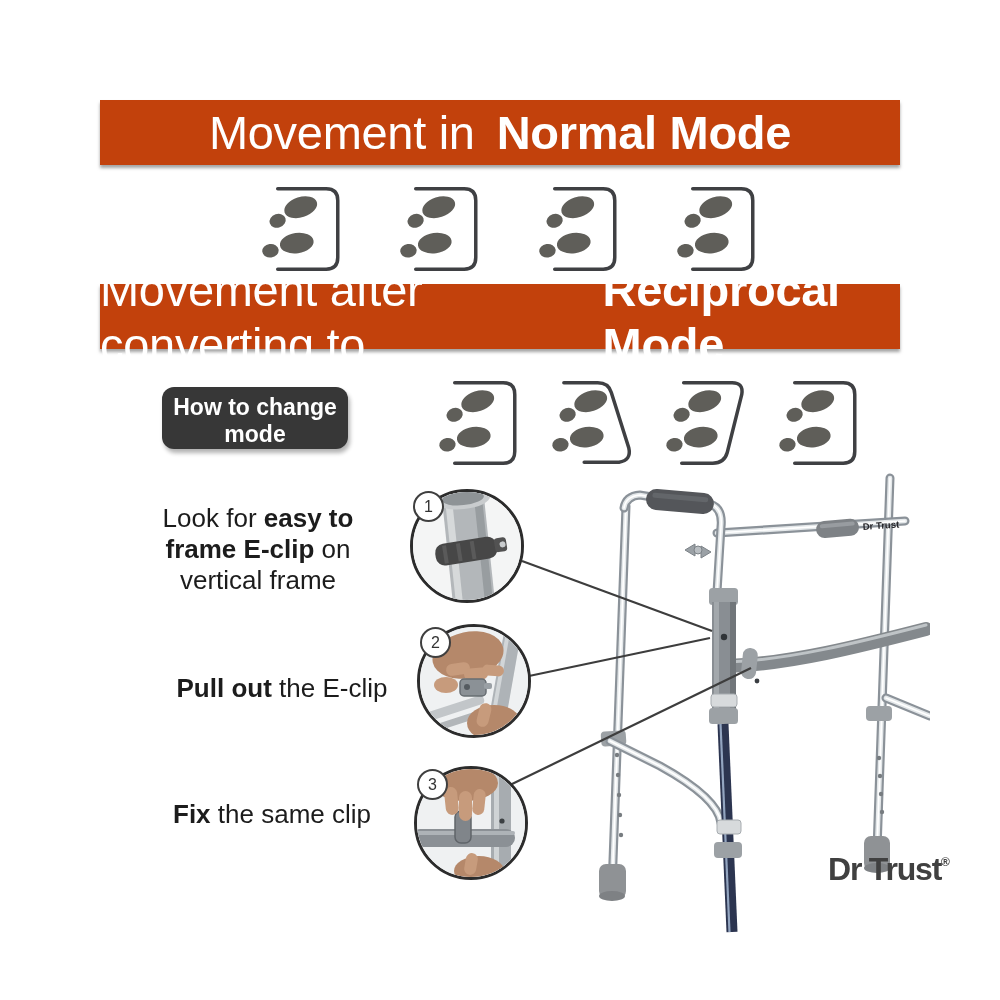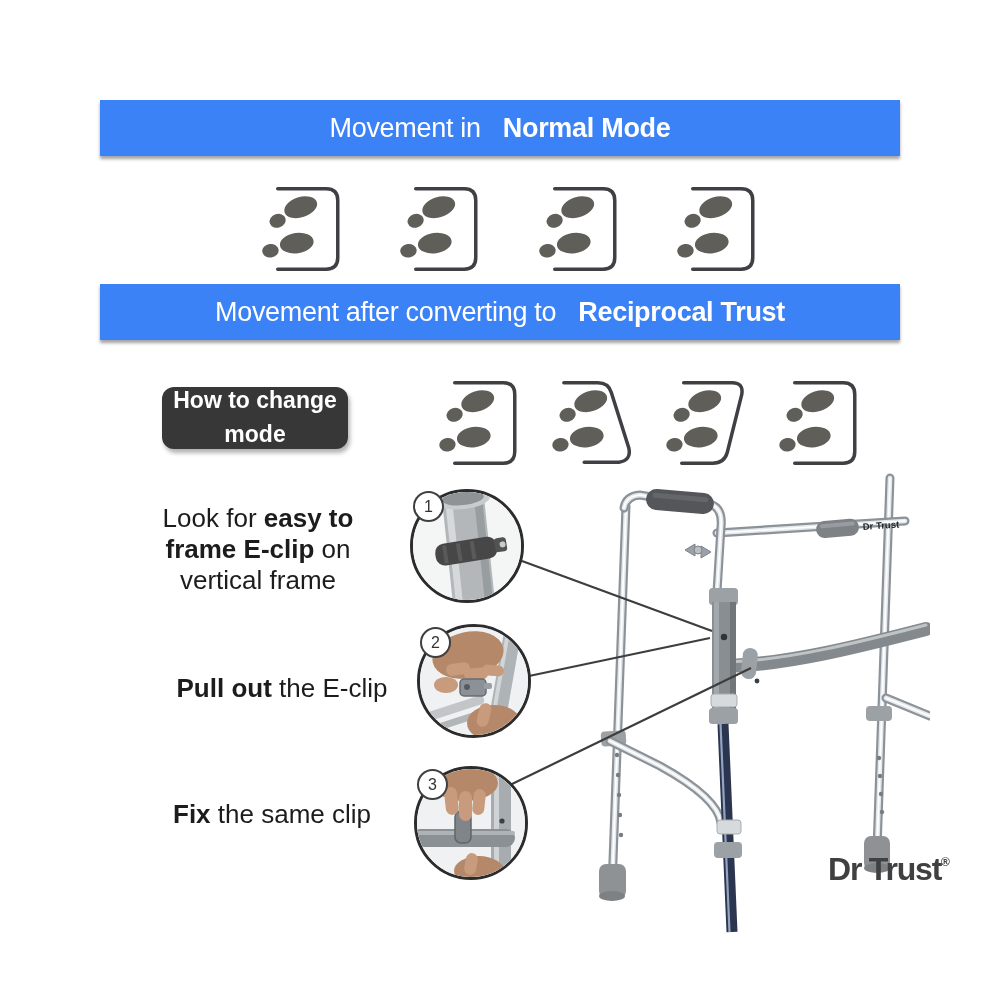--- a/index.html
+++ b/index.html
@@ -3,35 +3,35 @@
 <meta charset="utf-8">
 <style>
   html,body{margin:0;padding:0;background:#ffffff;}
   #canvas{
     position:relative;width:1000px;height:1000px;background:#ffffff;overflow:hidden;
     font-family:"Liberation Sans","DejaVu Sans",sans-serif;
   }
   .abs{position:absolute;}
   
   .banner{
-    left:100px;width:800px;height:56px;background:#3b82f6;color:#fff;
+    left:100px;width:800px;height:65px;background:#c2410c;color:#fff;
     display:flex;align-items:center;justify-content:center;
-    font-size:27px;letter-spacing:-0.3px;
+    font-size:47px;letter-spacing:-0.3px;
     box-shadow:0 3px 3px rgba(90,90,90,.55);
   }
   .banner .bold{font-weight:700;margin-left:22px;}
   
   .fprow{display:flex;justify-content:space-between;align-items:center;}
   .fp{display:block;}
   .fp .bracket{fill:none;stroke:#3f4043;stroke-width:3.6;stroke-linecap:round;}
   .fp .feet{fill:#5f5e59;}
   
   .howto{
     left:162px;top:387px;width:186px;height:62px;background:#373737;border-radius:12px;
-    color:#fff;display:flex;flex-direction:column;align-items:center;justify-content:space-between;
+    color:#fff;display:flex;flex-direction:column;align-items:center;justify-content:flex-end;
     font-size:23px;font-weight:700;line-height:1.2;box-shadow:2px 4px 4px rgba(0,0,0,.3);
   }
   
   .steptext{
     width:268px;text-align:center;color:#1c1c1c;font-size:26px;line-height:31px;
   }
   .steptext b{font-weight:700;}
   
   .stepcircle{
     width:108px;height:108px;border:3px solid #2c2c2c;border-radius:50%;
@@ -97,21 +97,21 @@
         <use href="#feet" class="feet"></use>
       </svg>
     <svg class="fp" width="100" height="92" viewBox="0 0 100 95">
         <use href="#bracket-straight" class="bracket"></use>
         <use href="#feet" class="feet"></use>
       </svg>
   </div>
 
   <div class="abs banner" style="top:284px;">
     <span>Movement after converting to </span>
-    <span class="bold">Reciprocal Trust</span>
+    <span class="bold">Reciprocal Mode</span>
   </div>
 
   <div class="abs howto">
     <span>How to change</span>
     <span>mode</span>
   </div>
 
   <div class="abs fprow" style="left:427px;top:377px;width:440px;height:92px;">
     <svg class="fp" width="100" height="92" viewBox="0 0 100 95">
         <use href="#bracket-straight" class="bracket"></use>

